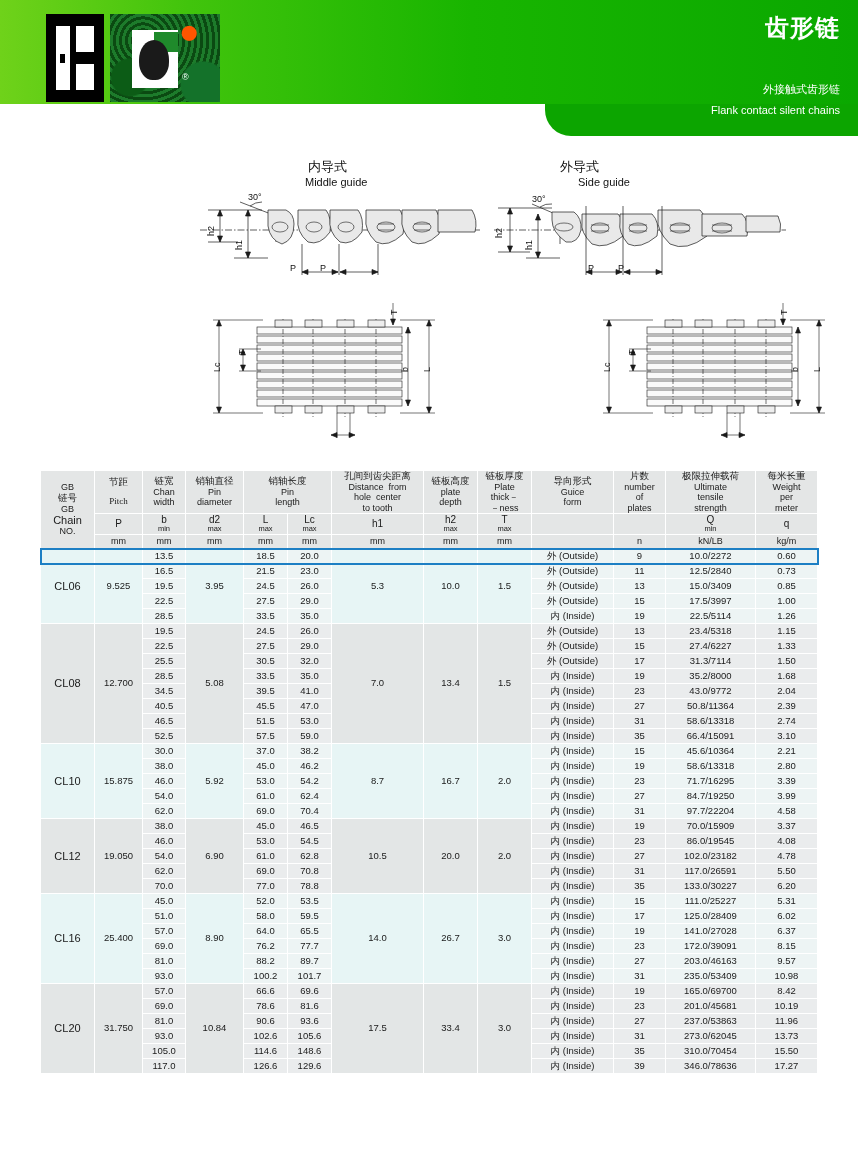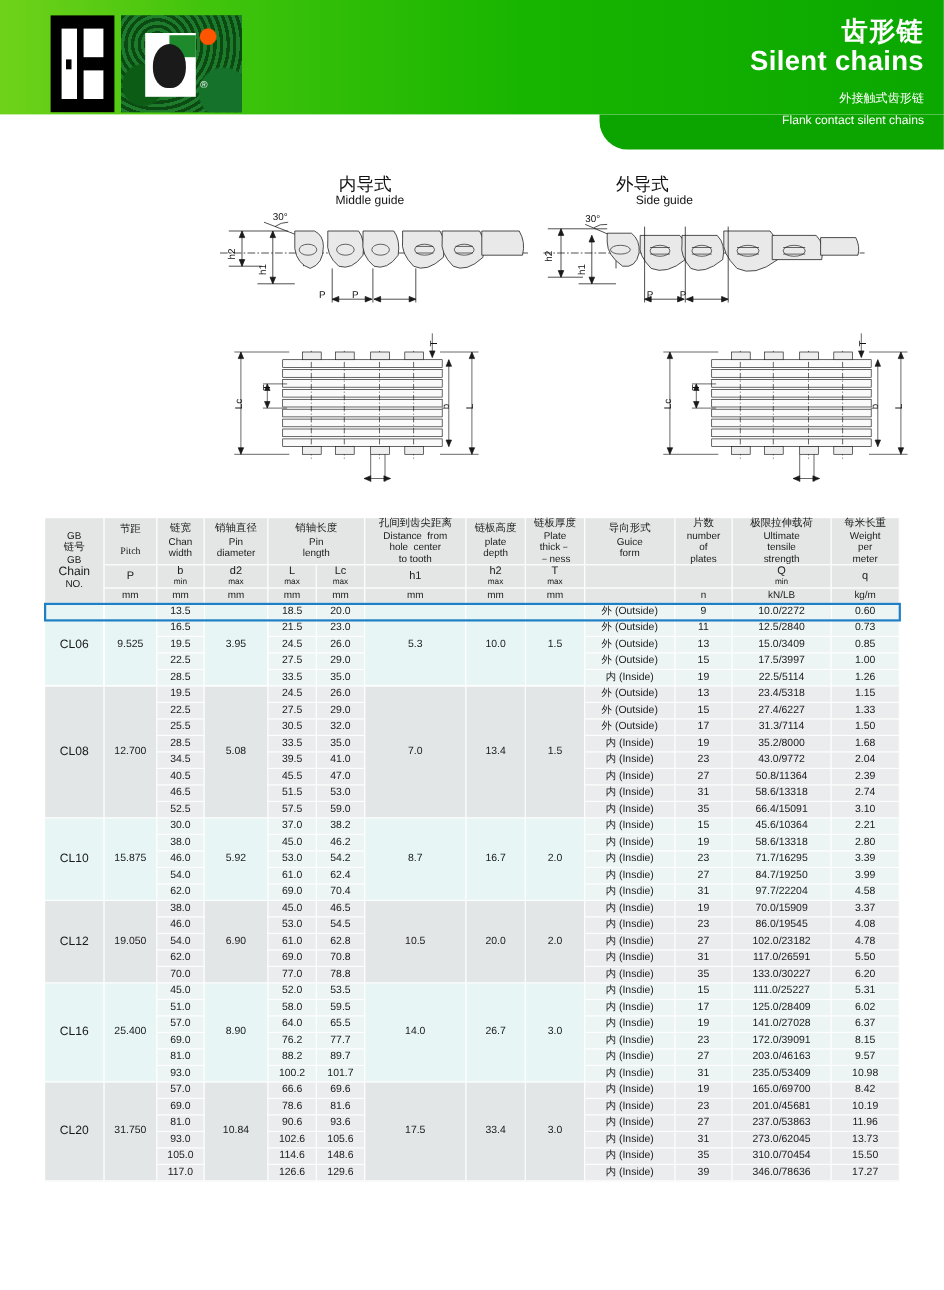--- a/index.html
+++ b/index.html
@@ -74,21 +74,21 @@
     position:absolute; right:18px; top:82px; color:#fff;
     font-size:11px; font-family:"DejaVu Sans", sans-serif; z-index:7;
   }
   .banner-sub-en {
     position:absolute; right:18px; top:104px; color:#fff;
     font-size:11px; z-index:7;
   }
 
   
   .diagrams { position:relative; width:858px; height:330px; background:#fff; }
-  .dg-title-cn { position:absolute; font-size:16px; font-family:Liberation Sans, sans-serif; color:#111; }
+  .dg-title-cn { position:absolute; font-size:13px; font-family:Liberation Sans, sans-serif; color:#111; }
   .dg-title-en { position:absolute; font-size:11px; color:#111; }
   .dg-label { position:absolute; font-size:9px; color:#111; }
   .dg-label-v { position:absolute; font-size:9px; color:#111;
     transform:rotate(-90deg); transform-origin:left top; white-space:nowrap; }
 
   
   .table-wrap { position:relative; width:858px; padding:0 40px; }
   table.spec {
     width:778px; border-collapse:collapse;
     font-size:9.5px; color:#1a1a1a;
@@ -137,21 +137,20 @@
   </div>
 
   <div class="logo-photo">
     <div class="gmark"></div>
     <div class="gnotch"></div>
     <div class="ginner"></div>
     <div class="reg">®</div>
   </div>
 
   <div class="banner-title-cn">齿形链</div>
-  <div class="banner-title-en">Silent chains</div>
   <div class="banner-sub-cn">外接触式齿形链</div>
   <div class="banner-sub-en">Flank contact silent chains</div>
 </div>
 
 <div class="diagrams">
 
   <div class="dg-title-cn" style="left:308px; top:18px;">内导式</div>
   <div class="dg-title-en" style="left:305px; top:36px;">Middle guide</div>
   <div class="dg-title-cn" style="left:560px; top:18px;">外导式</div>
   <div class="dg-title-en" style="left:578px; top:36px;">Side guide</div>

